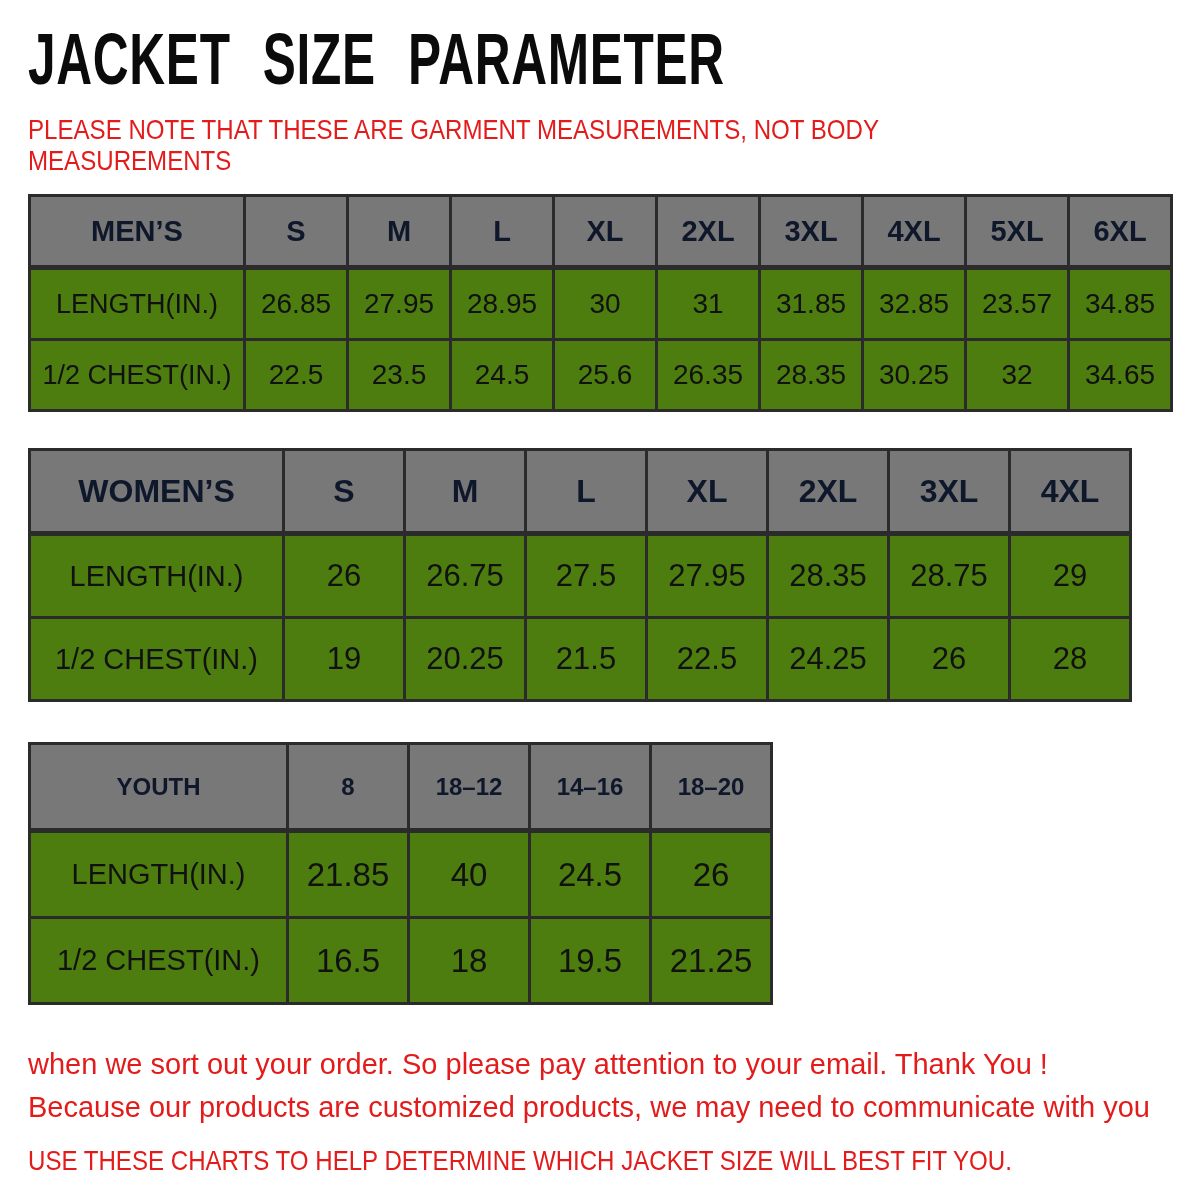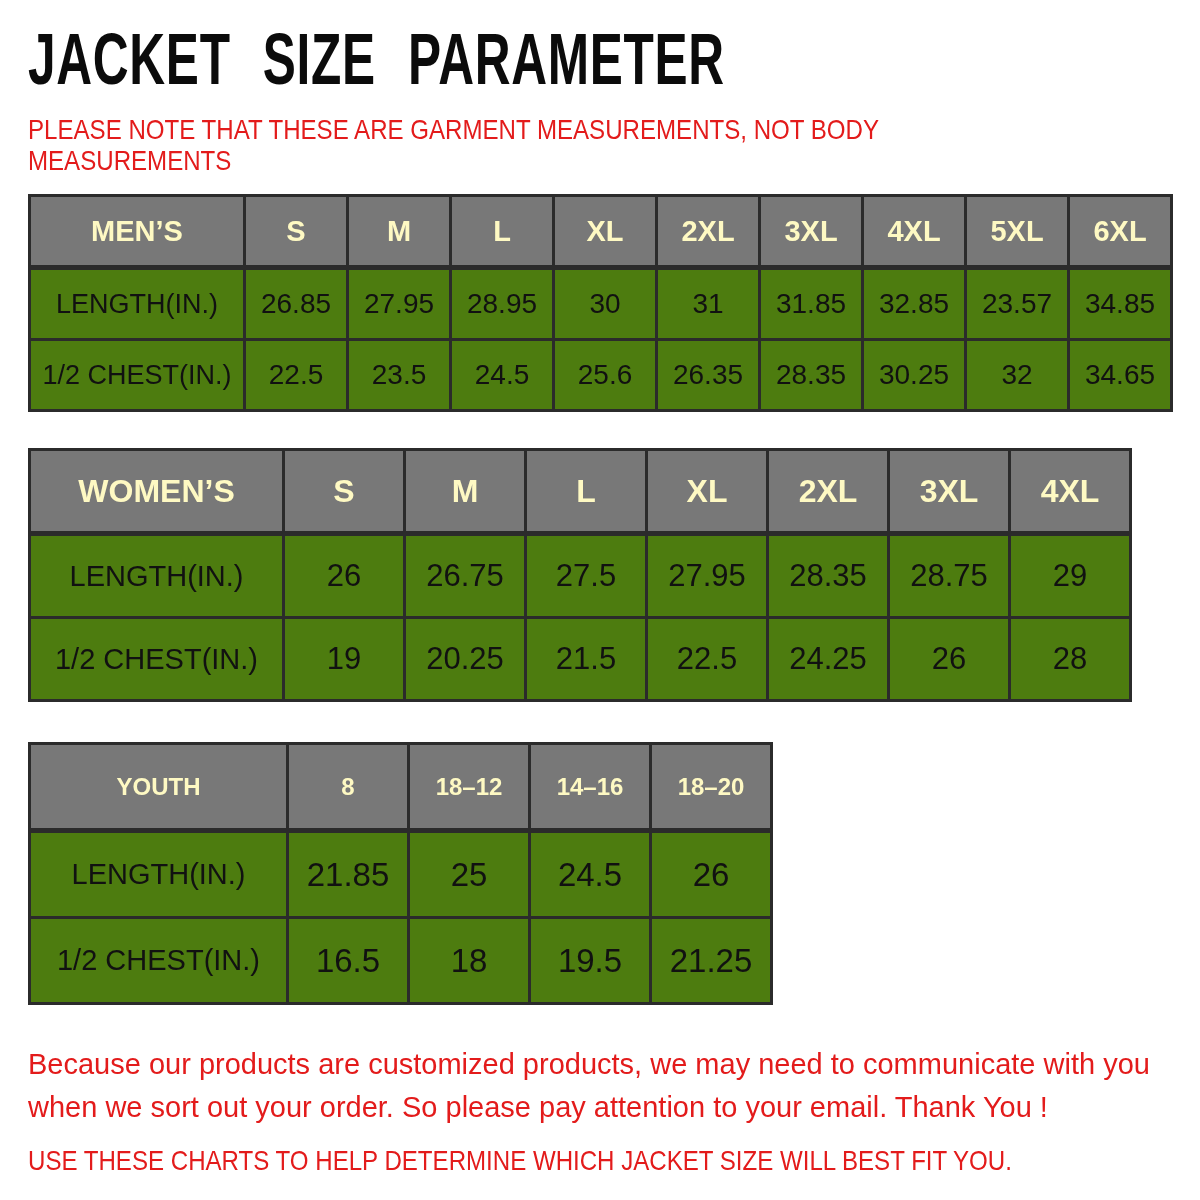--- a/index.html
+++ b/index.html
@@ -44,21 +44,21 @@
   }
   .size-table th, .size-table td {
     border: 3px solid #2b2b2b;
     text-align: center;
     vertical-align: middle;
     padding: 0;
     overflow: hidden;
   }
   .size-table th {
     background: #787878;
-    color: #fef9c3;
+    color: #0f172a;
     font-weight: 700;
     border-bottom-width: 5px;
     text-align: center;
   }
   .size-table td { background: #4d7c0f; font-weight: 400; }
   .row-label { font-weight: 400; }
 
   .mens { width: 1142px; margin-top: 18px; }
   .mens th { height: 68px; font-size: 29px; }
   .mens td { height: 68px; font-size: 28px; }
@@ -199,34 +199,34 @@
         <tr>
       <th>YOUTH</th>
       <th>8</th>
       <th>18–12</th>
       <th>14–16</th>
       <th>18–20</th>
     </tr>
     <tr>
       <td class="row-label">LENGTH(IN.)</td>
       <td>21.85</td>
-      <td>25</td>
+      <td>40</td>
       <td>24.5</td>
       <td>26</td>
     </tr>
     <tr>
       <td class="row-label">1/2 CHEST(IN.)</td>
       <td>16.5</td>
       <td>18</td>
       <td>19.5</td>
       <td>21.25</td>
     </tr>
   </tbody>
     </table>
 
   <div class="footer-para">
+    <div>when we sort out your order. So please pay attention to your email. Thank You !</div>
     <div>Because our products are customized products, we may need to communicate with you</div>
-    <div>when we sort out your order. So please pay attention to your email. Thank You !</div>
   </div>
 
   <div class="footer-caps">USE THESE CHARTS TO HELP DETERMINE WHICH JACKET SIZE WILL BEST FIT YOU.</div>
 
 </div>
 
 </body></html>

